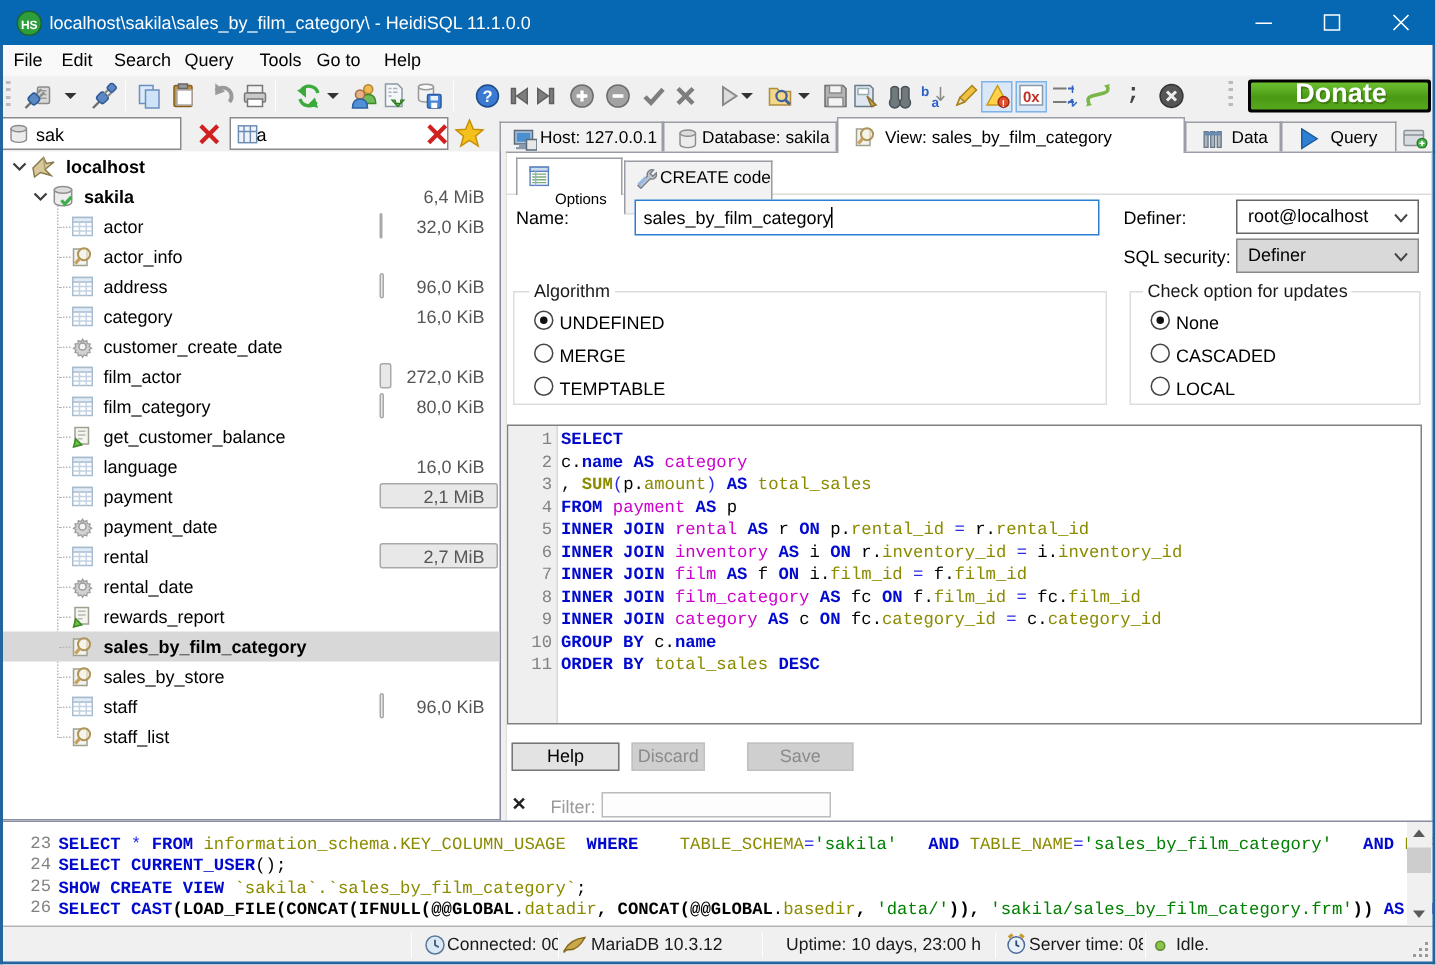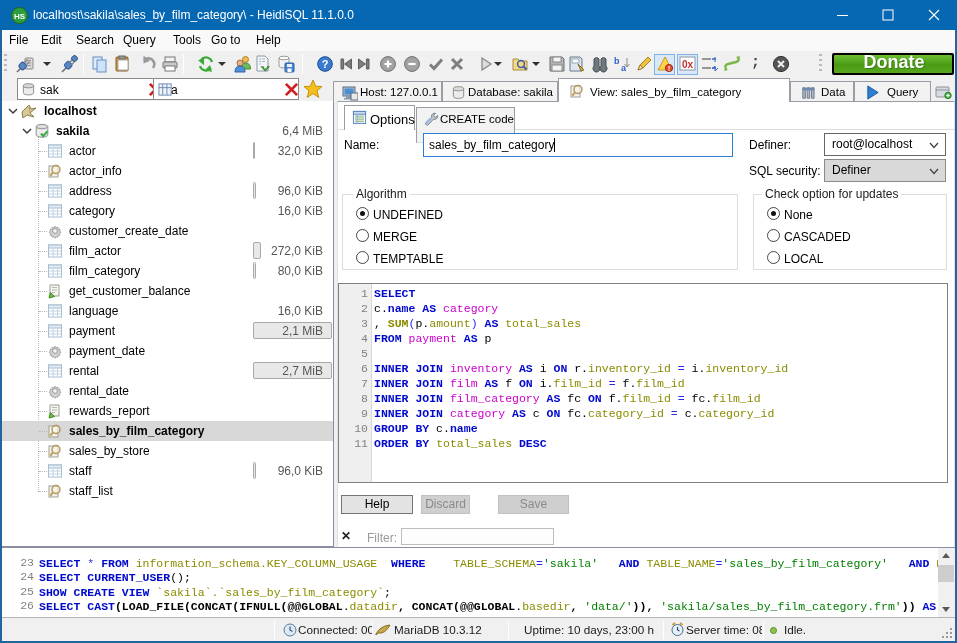--- a/index.html
+++ b/index.html
@@ -241,21 +241,21 @@
       <path d="M6 6 l6 6 m0 -6 l-6 6" stroke="#eee" stroke-width="2"></path>
     </svg>
   <div class="tgrip" style="left:818px"></div>
   <div class="abs" style="left:831px;top:2px;width:122px;height:22px;background:#000;border-radius:2px">
     <div class="abs" style="left:2px;top:2px;width:118px;height:18px;background:linear-gradient(#6cc030,#4a9a14 55%,#57a81e);border-radius:1px">
       <div class="abs" style="left:6px;top:-3px;width:108px;font:bold 18px 'Liberation Sans';color:#fff;text-align:center;text-shadow:1px 1px 0 #3f7d12">Donate</div>
     </div>
   </div>
 </div>
 <div id="filterrow">
-  <div class="filtbox" style="left:16px;width:150px">
+  <div class="filtbox" style="left:0;width:120px">
     <svg class="abs" style="left:3px;top:3px" width="15" height="15" viewBox="0 0 16 16">
         <path d="M2.5 4 v7.5 c0 1.3 2.5 2.3 5.5 2.3 c3 0 5.5 -1 5.5 -2.3 v-7.5 z" fill="#ececec" stroke="#8a8a8a"></path>
         <ellipse cx="8" cy="4" rx="5.5" ry="2.2" fill="#d8d8d8" stroke="#8a8a8a"></ellipse>
       </svg>
     <div class="abs" style="left:22px;top:4px">sak</div>
     <svg class="abs" style="left:130px;top:3px" width="15" height="15" viewBox="0 0 16 16">
         <path d="M2 2 L14 14 M14 2 L2 14" stroke="#d02020" stroke-width="3"></path>
       </svg>
   </div>
   <div class="filtbox" style="left:152px;width:146px">
@@ -497,21 +497,21 @@
 </div>
 <div id="rpane">
   <div class="abs" style="left:0;top:27px;width:618px;height:1px;background:#dcdcdc"></div>
   <div class="abs" style="left:6px;top:3px;width:71px;height:25px;background:#fff;border:1px solid #9a9da6;border-bottom:none;z-index:2">
     <svg class="abs" style="left:7px;top:4px" width="15" height="15" viewBox="0 0 16 16">
         <rect x="1.5" y="1.5" width="13" height="13" fill="#fff" stroke="#5a82c0"></rect>
         <rect x="1.5" y="1.5" width="13" height="3" fill="#ccdcf0" stroke="#5a82c0"></rect>
         <path d="M3 6.5 h10 M3 8.5 h10 M3 10.5 h10 M3 12.5 h10" stroke="#7aaa7a"></path>
         <path d="M5.5 4.5 v10" stroke="#9ab0cc"></path>
       </svg>
-    <div class="abs" style="left:25px;top:6px;font-size:13px">Options</div>
+    <div class="abs" style="left:25px;top:22px;font-size:10px">Options</div>
   </div>
   <div class="abs" style="left:78px;top:5px;width:99px;height:36px;background:#f2f2f2;border:1px solid #9a9da6;border-bottom:1px solid #dcdcdc">
     <svg class="abs" style="left:6px;top:3px" width="15" height="15" viewBox="0 0 16 16">
         <path d="M13.5 2.5 a3.4 3.4 0 0 0 -4.3 4.3 L2.5 13.5 l2 2 l6.7 -6.7 a3.4 3.4 0 0 0 4.3 -4.3 l-2.4 2.4 l-2 -2 z" fill="#c0c6ce" stroke="#787e88"></path>
         <path d="M3 13 l5 -5" stroke="#98b8e4" stroke-width="2.4"></path>
       </svg>
     <div class="abs" style="left:23px;top:5px;font-size:11.5px">CREATE code</div>
   </div>
   <div class="abs" style="left:6px;top:36px">Name:</div>
   <div class="abs" style="left:85px;top:31px;width:310px;height:24px;border:1px solid #2a7fd4;background:#fff">
@@ -560,20 +560,21 @@
   <div class="lnum" style="top:77px">6</div>
   <div class="lnum" style="top:92px">7</div>
   <div class="lnum" style="top:107px">8</div>
   <div class="lnum" style="top:122px">9</div>
   <div class="lnum" style="top:137px">10</div>
   <div class="lnum" style="top:152px">11</div>
   <div class="cline" style="top:2px"><span class="kw">SELECT</span></div>
   <div class="cline" style="top:17px">c.<span class="kw">name</span> <span class="kw">AS</span> <span class="tbl">category</span></div>
   <div class="cline" style="top:32px">, <span class="fn">SUM</span><span class="op">(</span>p.<span class="col">amount</span><span class="op">)</span> <span class="kw">AS</span> <span class="col">total_sales</span></div>
   <div class="cline" style="top:47px"><span class="kw">FROM</span> <span class="tbl">payment</span> <span class="kw">AS</span> p</div>
+  <div class="cline" style="top:62px"><span class="kw">INNER JOIN</span> <span class="tbl">rental</span> <span class="kw">AS</span> r <span class="kw">ON</span> p.<span class="col">rental_id</span> <span class="op">=</span> r.<span class="col">rental_id</span></div>
   <div class="cline" style="top:92px"><span class="kw">INNER JOIN</span> <span class="tbl">film</span> <span class="kw">AS</span> f <span class="kw">ON</span> i.<span class="col">film_id</span> <span class="op">=</span> f.<span class="col">film_id</span></div>
   <div class="cline" style="top:77px"><span class="kw">INNER JOIN</span> <span class="tbl">inventory</span> <span class="kw">AS</span> i <span class="kw">ON</span> r.<span class="col">inventory_id</span> <span class="op">=</span> i.<span class="col">inventory_id</span></div>
   <div class="cline" style="top:107px"><span class="kw">INNER JOIN</span> <span class="tbl">film_category</span> <span class="kw">AS</span> fc <span class="kw">ON</span> f.<span class="col">film_id</span> <span class="op">=</span> fc.<span class="col">film_id</span></div>
   <div class="cline" style="top:122px"><span class="kw">INNER JOIN</span> <span class="tbl">category</span> <span class="kw">AS</span> c <span class="kw">ON</span> fc.<span class="col">category_id</span> <span class="op">=</span> c.<span class="col">category_id</span></div>
   <div class="cline" style="top:137px"><span class="kw">GROUP BY</span> c.<span class="kw">name</span></div>
   <div class="cline" style="top:152px"><span class="kw">ORDER BY</span> <span class="col">total_sales</span> <span class="kw">DESC</span></div>
 </div>
 <div class="btn" style="left:341px;width:72px;background:#e3e3e3;border:1px solid #757575;color:#000">Help</div>
 <div class="btn" style="left:421px;width:49px;background:#cfcfcf;border:1px solid #c0c0c0;color:#8a8a8a">Discard</div>
 <div class="btn" style="left:498px;width:71px;background:#cfcfcf;border:1px solid #c0c0c0;color:#8a8a8a">Save</div>

